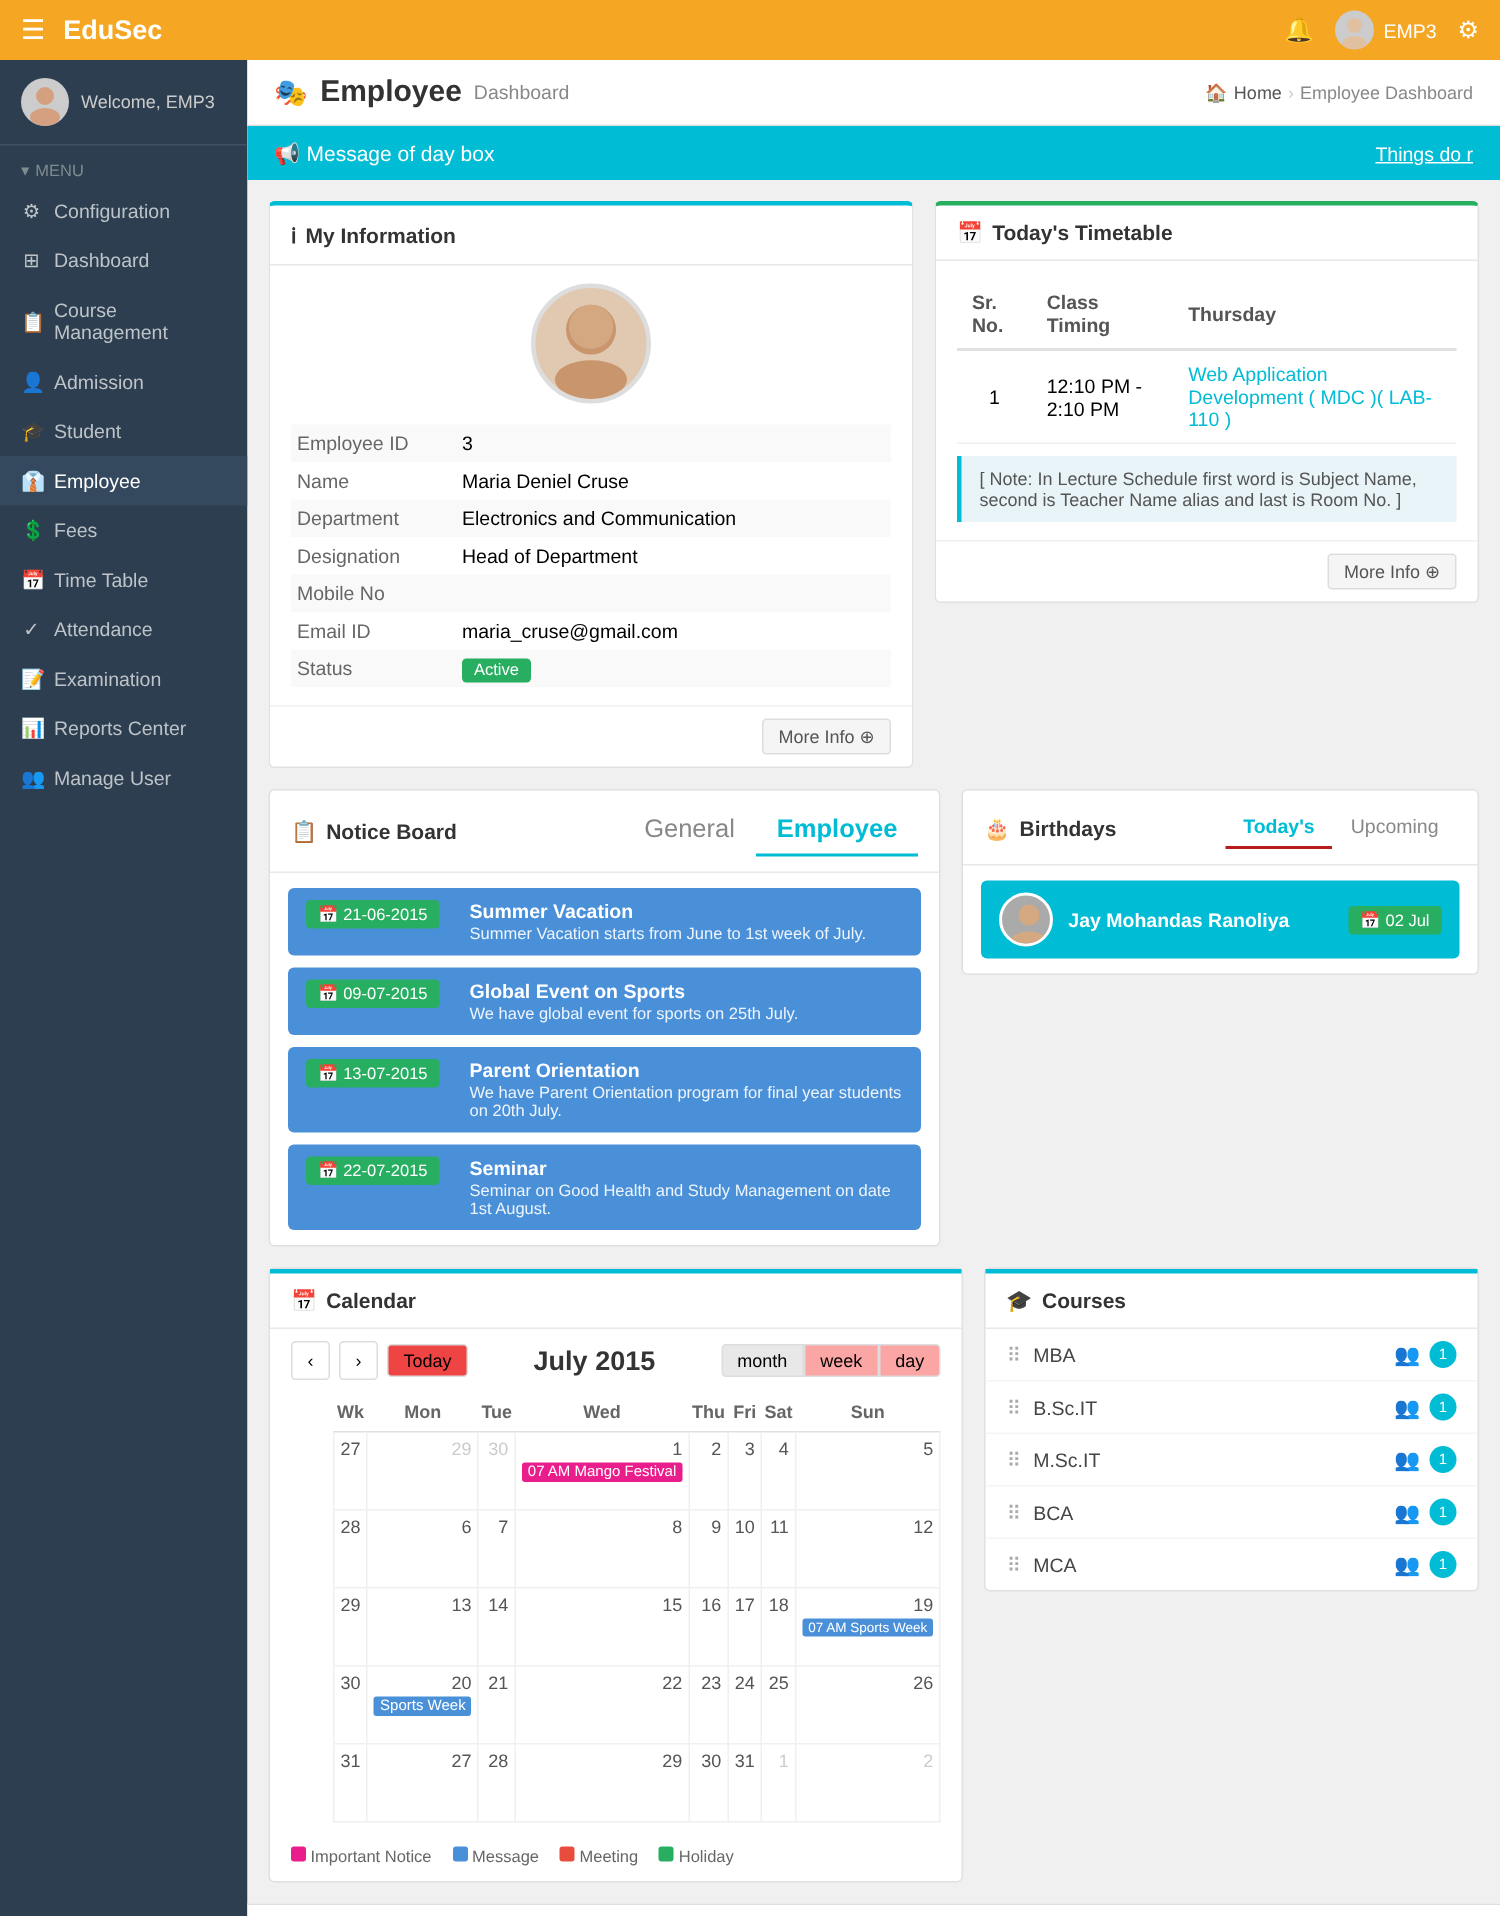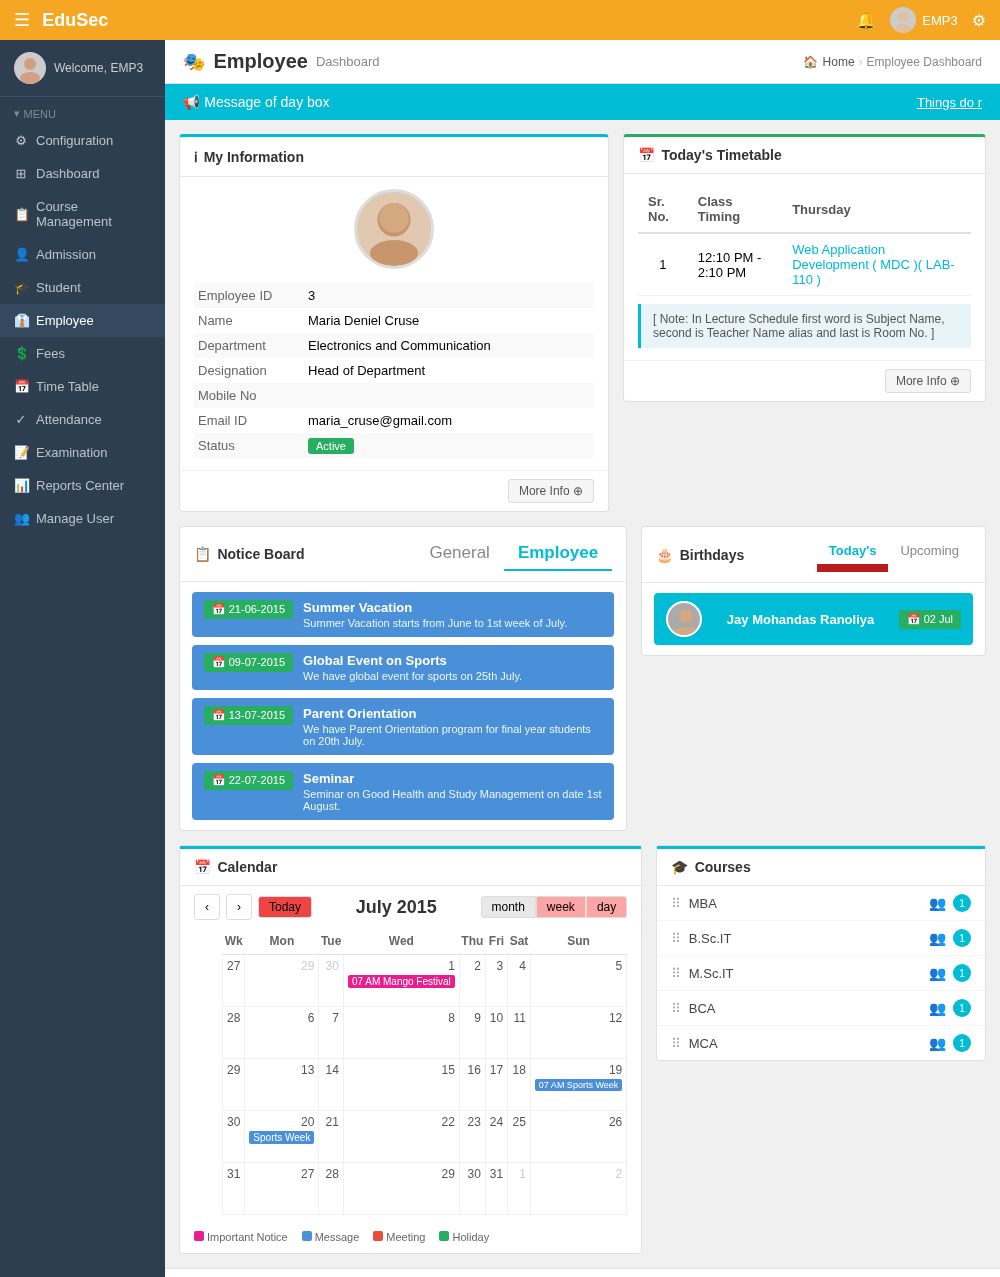--- a/index.html
+++ b/index.html
@@ -73,34 +73,34 @@
     .tt-table td:first-child { text-align: center; }
     .tt-link { color: #00bcd4; text-decoration: none; }
     .tt-note { background: #e8f4f8; padding: 8px 12px; font-size: 12px; color: #555; margin-top: 8px; border-left: 3px solid #00bcd4; }
 
     
     .notice-tabs { display: flex; gap: 0; }
     .notice-tab { padding: 6px 14px; font-size: 17px; color: #888; cursor: pointer; border-bottom: 2px solid transparent; }
     .notice-tab.active { color: #00bcd4; border-bottom: 2px solid #00bcd4; font-weight: 600; }
     .notice-header { display: flex; align-items: center; justify-content: space-between; padding: 10px 14px; border-bottom: 1px solid #e8e8e8; }
     .notice-list { padding: 10px 12px; display: flex; flex-direction: column; gap: 8px; }
-    .notice-item { background: #4a90d9; border-radius: 4px; padding: 8px 12px; display: flex; gap: 10px; align-items: flex-start; }
+    .notice-item { background: #4a90d9; border-radius: 4px; padding: 8px 12px; display: flex; gap: 20px; align-items: flex-start; }
     .notice-date-badge { background: #27ae60; color: #fff; padding: 3px 8px; border-radius: 3px; font-size: 11px; white-space: nowrap; display: flex; align-items: center; gap: 3px; flex-shrink: 0; }
     .notice-content { color: #fff; }
     .notice-title { font-weight: 600; font-size: 13px; }
     .notice-desc { font-size: 11px; opacity: 0.9; margin-top: 2px; }
 
     
     .birthday-tabs { display: flex; gap: 0; }
     .birthday-tab { padding: 6px 12px; font-size: 13px; color: #888; cursor: pointer; border-bottom: 2px solid transparent; }
-    .birthday-tab.active { color: #00bcd4; border-bottom: 8px solid #b91c1c; font-weight: 600; }
+    .birthday-tab.active { color: #00bcd4; border-bottom: 2px solid #b91c1c; font-weight: 600; }
     .birthday-header { display: flex; align-items: center; justify-content: space-between; padding: 10px 14px; border-bottom: 1px solid #e8e8e8; }
     .birthday-person { display: flex; align-items: center; gap: 10px; background: #00bcd4; border-radius: 4px; padding: 8px 12px; margin: 10px 12px; }
     .birthday-avatar { width: 36px; height: 36px; border-radius: 50%; background: #aaa; border: 2px solid #fff; overflow: hidden; }
-    .birthday-name { color: #fff; font-weight: 600; font-size: 13px; flex: 1; text-align: center; }
+    .birthday-name { color: #fff; font-weight: 600; font-size: 13px; flex: 1; }
     .birthday-date { background: #27ae60; color: #fff; padding: 3px 8px; border-radius: 3px; font-size: 11px; display: flex; align-items: center; gap: 3px; }
 
     
     .calendar-card { background: #fff; border-radius: 4px; border: 1px solid #e0e0e0; }
     .calendar-card-header { padding: 10px 14px; border-bottom: 1px solid #e8e8e8; display: flex; align-items: center; gap: 6px; font-size: 14px; font-weight: 600; color: #333; border-top: 3px solid #00bcd4; }
     .calendar-nav { display: flex; align-items: center; gap: 6px; padding: 8px 14px; }
     .cal-btn { border: 1px solid #ddd; background: #fff; width: 26px; height: 26px; border-radius: 3px; cursor: pointer; display: flex; align-items: center; justify-content: center; font-size: 12px; }
     .cal-today-btn { border: 1px solid #ddd; background: #ef4444; padding: 3px 10px; border-radius: 3px; cursor: pointer; font-size: 12px; }
     .cal-title { flex: 1; text-align: center; font-size: 18px; font-weight: 600; color: #333; }
     .cal-view-btns { display: flex; }

